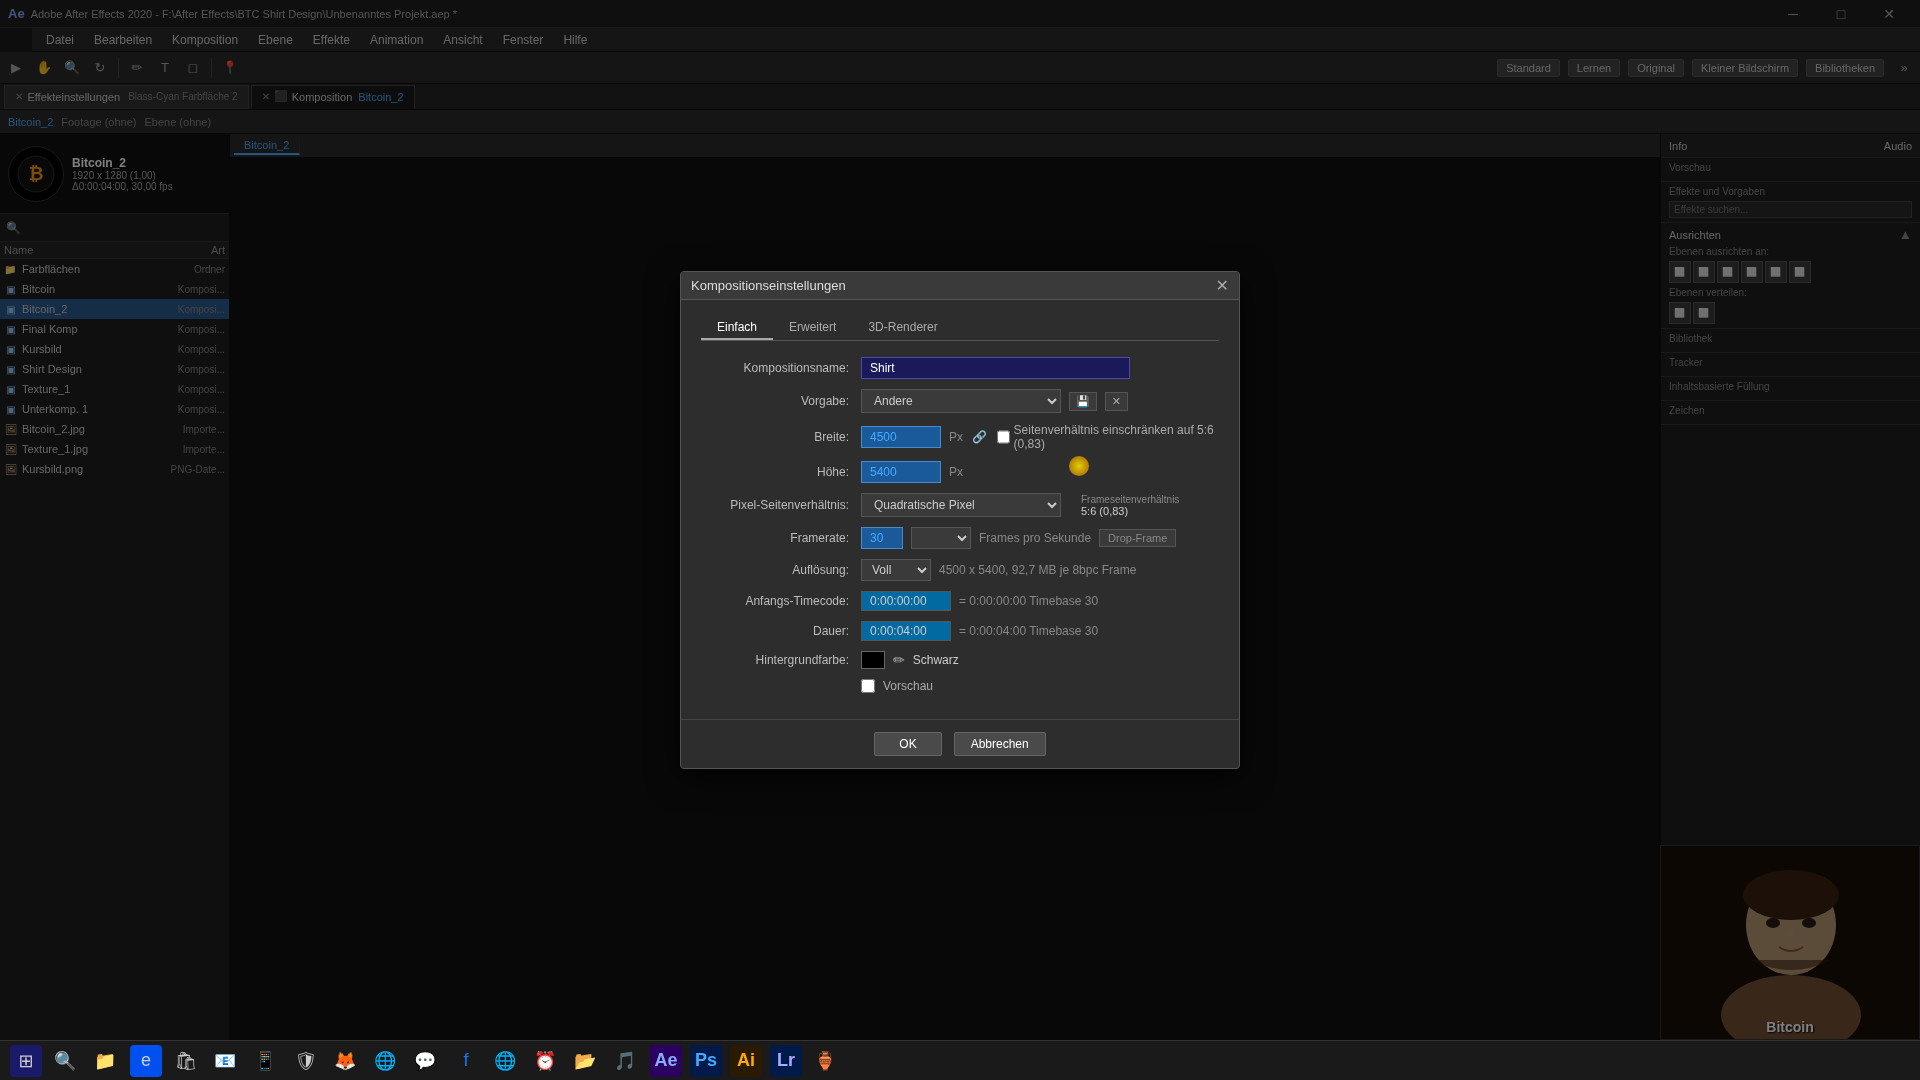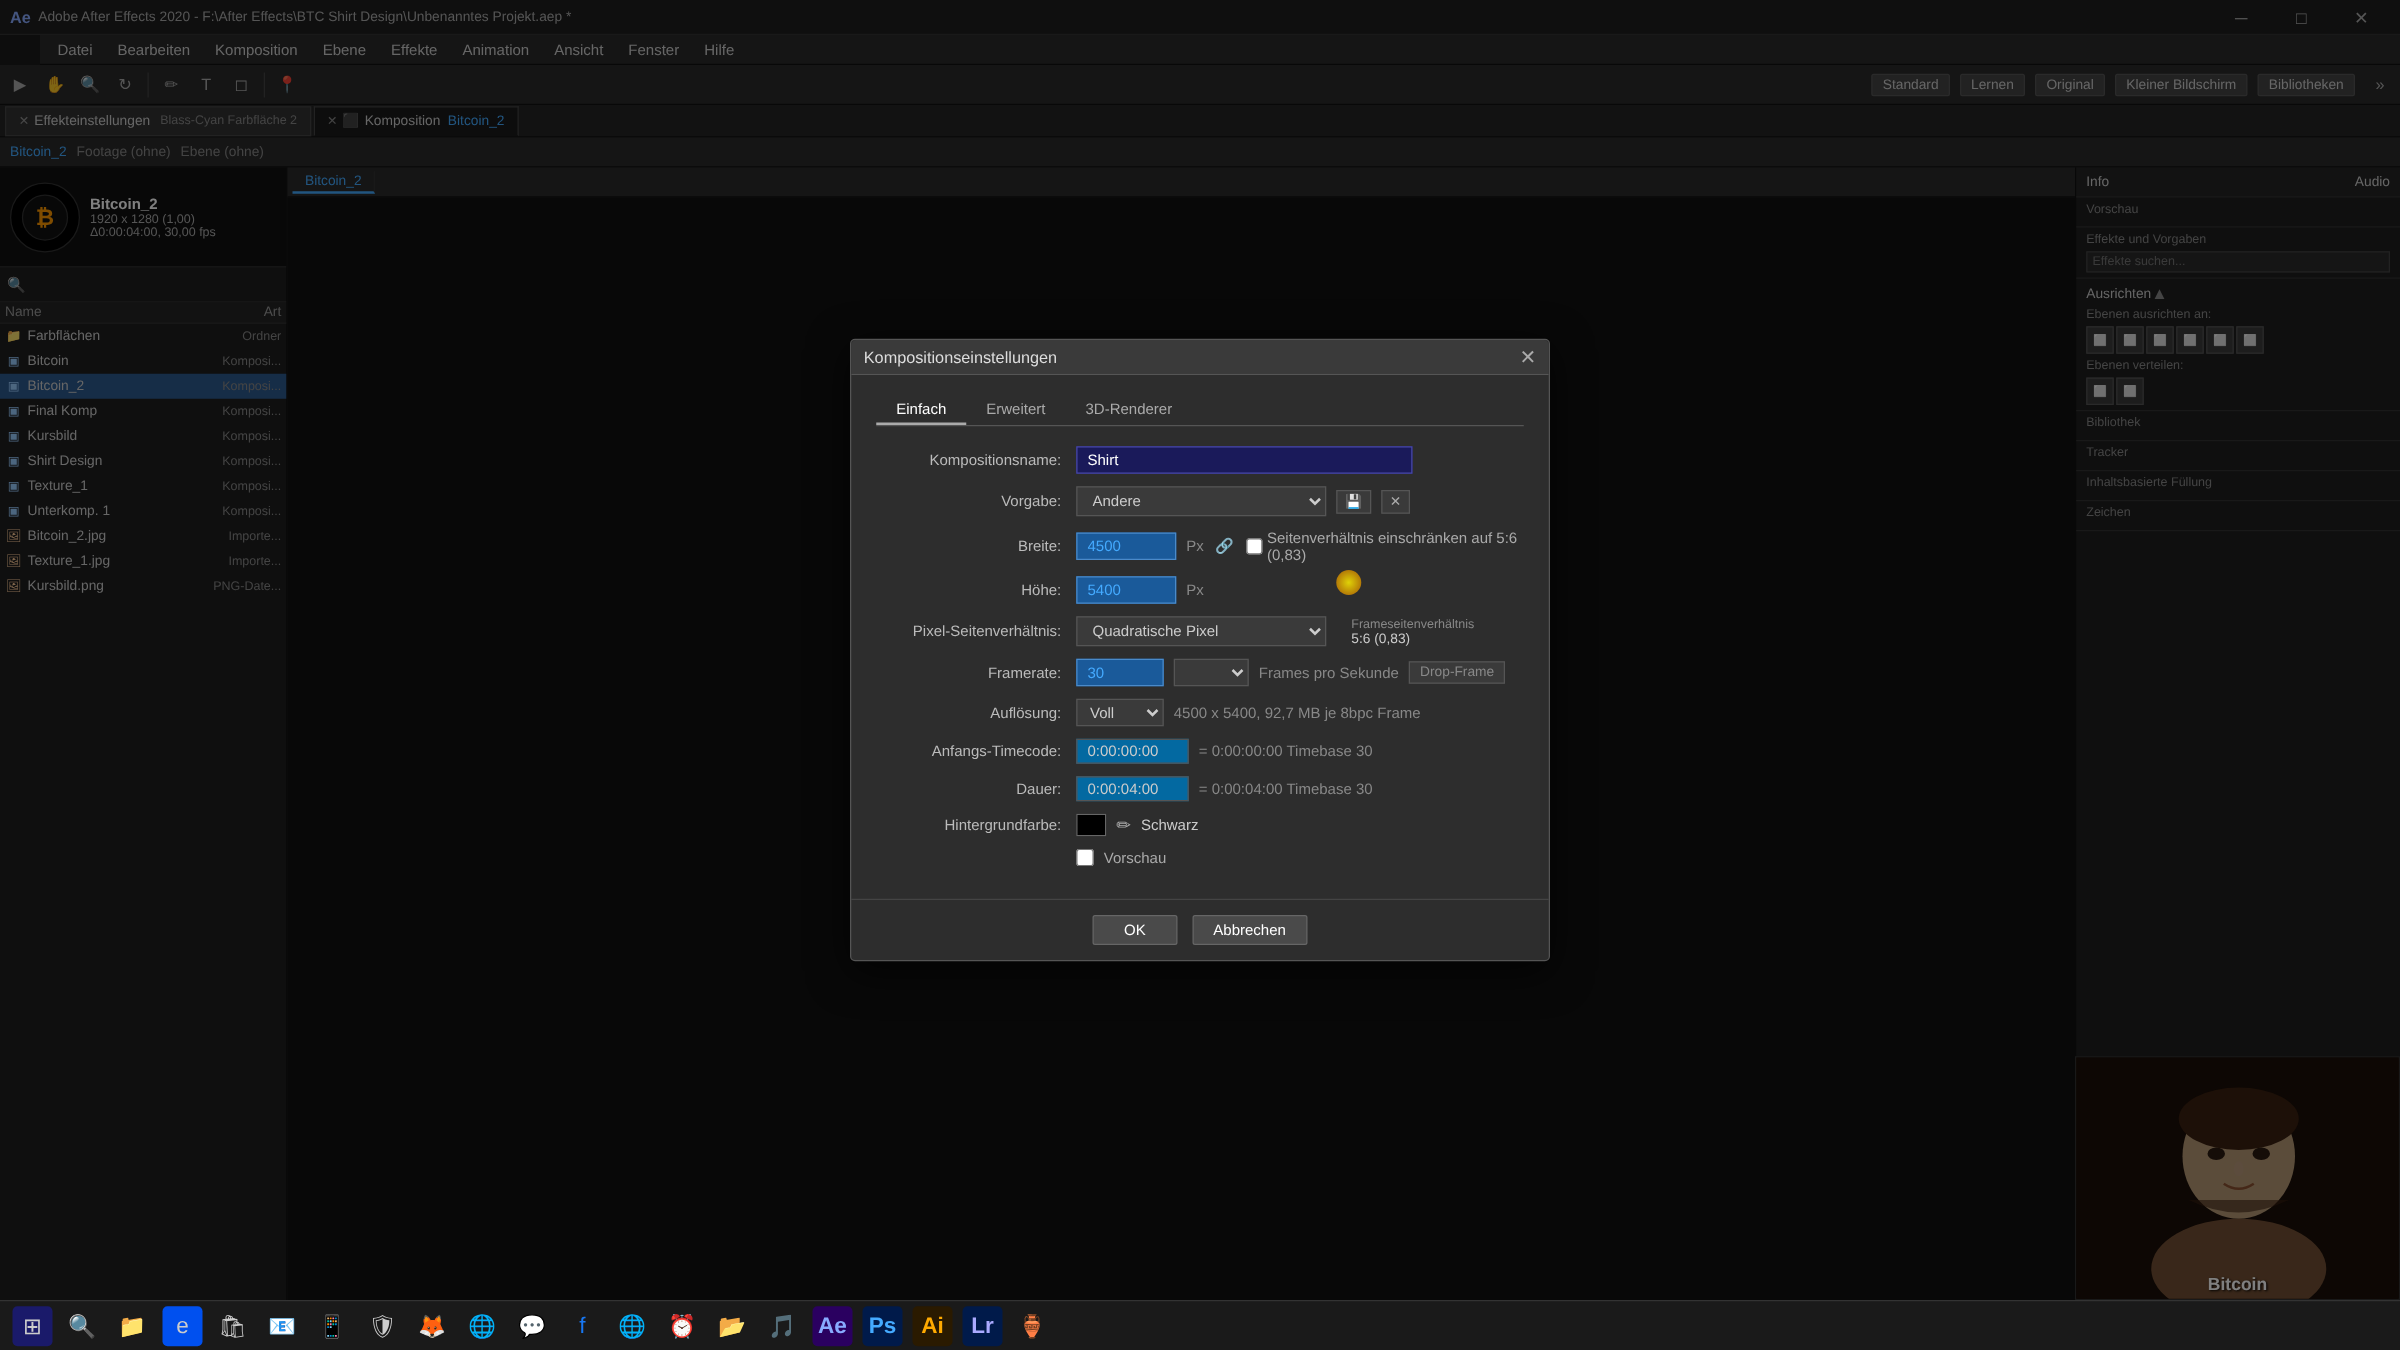--- a/index.html
+++ b/index.html
@@ -345,21 +345,21 @@
       <span style="cursor:pointer;">Audio</span>
     </div>
     <div class="right-section">
       <div class="right-section-title">Vorschau</div>
     </div>
     <div class="right-section">
       <div class="right-section-title">Effekte und Vorgaben</div>
       <input type="text" style="width: 100%; background: rgb(42, 42, 42); border: 1px solid rgb(68, 68, 68); color: rgb(170, 170, 170); font-size: 10px; padding: 2px 4px;" placeholder="Effekte suchen...">
     </div>
     <div class="right-section">
-      <div style="display:flex;align-items:center;">
+      <div style="display:flex;justify-content:space-between;align-items:center;">
         <span>Ausrichten</span>
         <button style="background:transparent;border:none;color:#888;cursor:pointer;">▲</button>
       </div>
       <div style="font-size:10px;color:#888;margin-top:4px;">Ebenen ausrichten an:</div>
       <div style="display:flex;gap:2px;margin-top:4px;">
         <button style="width:22px;height:22px;background:#3a3a3a;border:1px solid #555;color:#ccc;font-size:9px;cursor:pointer;">⬜</button>
         <button style="width:22px;height:22px;background:#3a3a3a;border:1px solid #555;color:#ccc;font-size:9px;cursor:pointer;">⬜</button>
         <button style="width:22px;height:22px;background:#3a3a3a;border:1px solid #555;color:#ccc;font-size:9px;cursor:pointer;">⬜</button>
         <button style="width:22px;height:22px;background:#3a3a3a;border:1px solid #555;color:#ccc;font-size:9px;cursor:pointer;">⬜</button>
         <button style="width:22px;height:22px;background:#3a3a3a;border:1px solid #555;color:#ccc;font-size:9px;cursor:pointer;">⬜</button>
@@ -487,21 +487,21 @@
           <div style="margin-left:12px;">
             <div style="font-size:10px;color:#888;">Frameseitenverhältnis</div>
             <div style="font-size:11px;color:#ccc;">5:6 (0,83)</div>
           </div>
         </div>
       </div>
 
       <div class="form-row">
         <div class="form-label">Framerate:</div>
         <div class="form-value">
-          <input type="text" class="form-input" value="30" style="width: 70px;">
+          <input type="text" class="form-input" value="30" style="width: 42px;">
           <select class="fps-select">
             <option></option>
           </select>
           <span class="fps-label">Frames pro Sekunde</span>
           <button class="drop-frame-btn">Drop-Frame</button>
         </div>
       </div>
 
       <div class="form-row">
         <div class="form-label">Auflösung:</div>

